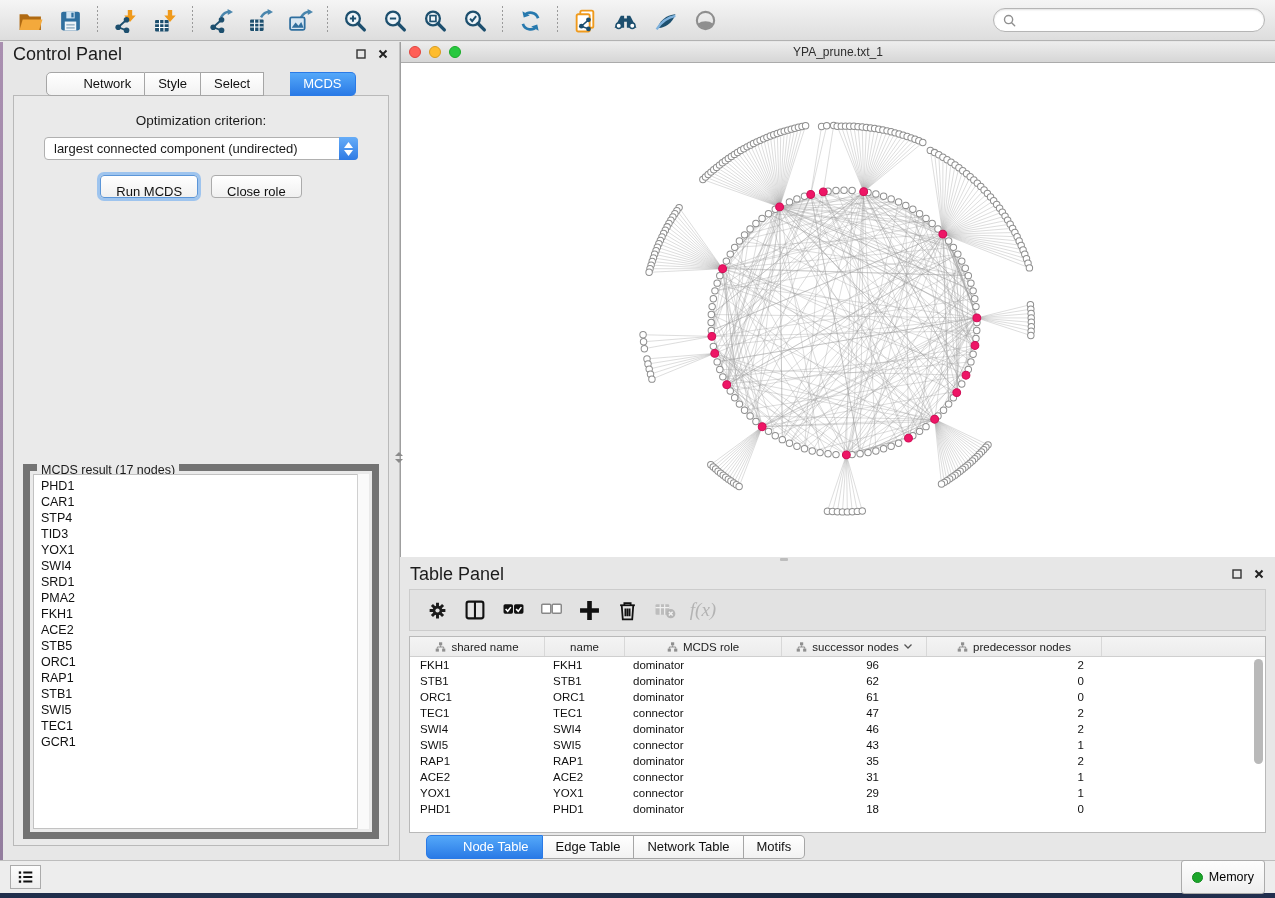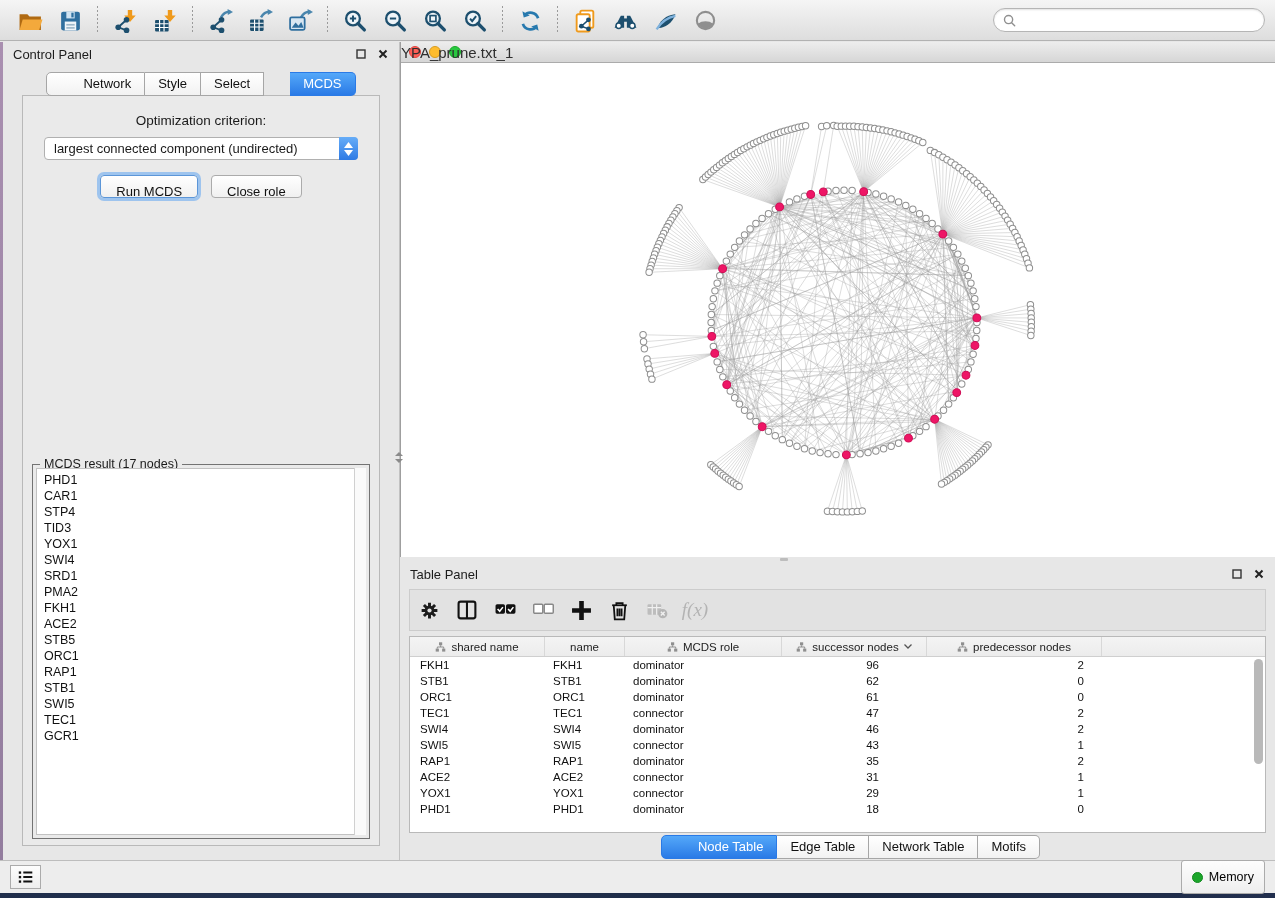--- a/index.html
+++ b/index.html
@@ -21,93 +21,93 @@
   .searchbox input { border:none; outline:none; flex:1; font-size:12px; background:transparent; }
 
   
   .content { position:absolute; top:42px; bottom:33px; left:0; right:0; display:flex; }
   .deskstrip { position:absolute; left:0; top:0; bottom:0; width:3px; background:linear-gradient(#a98fb0,#937d9e); }
 
   
   .cpanel { margin-left:3px; width:397px; display:flex; flex-direction:column; background:#e7e7e7;
             border-right:1px solid #c2c2c2; }
   .panel-titlebar { height:24px; display:flex; align-items:center; padding:0 10px; }
-  .panel-title { font-size:13px; color:#1c1c1c; }
+  .panel-title { font-size:18px; color:#1c1c1c; }
   .panel-ctls { margin-left:auto; display:flex; align-items:center; gap:10px; }
   .wicon { width:12px; height:12px; display:flex; align-items:center; justify-content:center; cursor:pointer; }
 
   .seg { display:inline-flex; }
   .seg-tab { background:linear-gradient(#ffffff,#f2f2f2); border:1px solid #a6a6a6; border-left:none;
              padding:3px 13px 4px; font-size:13px; color:#111; cursor:pointer; line-height:15px; }
   .seg-tab:first-child { border-left:1px solid #a6a6a6; border-radius:5px 0 0 5px;padding-left:36px; }
   .seg-tab:last-child { border-radius:0 5px 5px 0; }
   .seg-tab.active { background:linear-gradient(#54a8f9,#2a7ae6); color:#fff; border-color:#2a7ae6;margin-left:26px; }
   .cp-tabs-row { display:flex; justify-content:center; padding:6px 0 0; position:relative; z-index:2; }
 
-  .cp-content { margin:-1px 19px 14px; flex:1; border:1px solid #b9b9b9; background:#eaeaea; position:relative; }
+  .cp-content { margin:-1px 10px 14px; flex:1; border:1px solid #b9b9b9; background:#eaeaea; position:relative; }
   .opt-label { text-align:center; margin-top:17px; font-size:13.5px; }
   .select-row { display:flex; justify-content:center; margin-top:9px; }
   .select { display:flex; width:314px; height:23px; background:#fff; border:1px solid #b0b0b0; border-radius:4px; cursor:pointer; }
   .select .val { flex:1; font-size:13px; padding:3px 0 0 9px; white-space:nowrap; overflow:hidden; }
   .select .step { width:19px; margin:-1px -1px -1px 0; border-radius:0 4px 4px 0;
                   background:linear-gradient(#66adf8,#2e7ae4); display:flex; flex-direction:column;
                   align-items:center; justify-content:center; gap:2px; }
   .btn-row { display:flex; justify-content:center; gap:13px; margin-top:15px; }
   .pushbtn { background:linear-gradient(#ffffff,#f0f0f0); border:1px solid #ababab; border-radius:4px;
              height:23px; padding:8px 15px; font-size:13px; color:#111; cursor:pointer;
              font-family:"Liberation Sans","DejaVu Sans",sans-serif; }
   .pushbtn.focus { border-color:#5c96d8; box-shadow:0 0 0 3px rgba(94,164,240,.55); }
 
-  .mcds-box { position:absolute; left:9px; right:9px; top:368px; bottom:6px; border:1px solid #737373; }
+  .mcds-box { position:absolute; left:9px; right:9px; top:368px; bottom:6px; border:7px solid #737373; }
   .mcds-legend { position:absolute; top:-8px; left:7px; background:#eaeaea; padding:0 4px; font-size:12.5px; }
   .mcds-list { position:absolute; inset:3px; background:#fff; border:1px solid #c2c2c2; overflow:hidden;
                padding:3px 0 0 7px; }
   .mcds-item { font-size:12.5px; line-height:16px; color:#111; }
   .mcds-scroll { position:absolute; top:3px; bottom:3px; right:3px; width:12px; background:#fafafa; border-left:1px solid #d0d0d0; }
 
   
   .rightcol { flex:1; display:flex; flex-direction:column; min-width:0; }
   .netwin { height:515px; display:flex; flex-direction:column; border-left:1px solid #9f9f9f; }
   .net-titlebar { height:21px; background:linear-gradient(#ededed,#d6d6d6); border-bottom:1px solid #ababab;
                   display:flex; align-items:center; position:relative; }
   .lights { display:flex; gap:8px; margin-left:8px; }
   .light { width:12px; height:12px; border-radius:50%; }
   .light.red { background:#ff5f57; border:1px solid #e0443e; }
   .light.yellow { background:#febc2e; border:1px solid #d89c20; }
   .light.green { background:#28c840; border:1px solid #1aab29; }
-  .net-title { position:absolute; left:0; right:0; text-align:left; font-size:15px; color:#2e2e2e; }
+  .net-title { position:absolute; left:0; right:0; text-align:center; font-size:12px; color:#2e2e2e; }
   .net-canvas { flex:1; background:#fff; position:relative; }
   .net-canvas svg { position:absolute; inset:0; width:100%; height:100%; }
   .vsplit-arrows { position:absolute; left:-6px; top:385px; width:5px; height:22px; display:flex; flex-direction:column; gap:3px; }
   .vsplit-arrows i { width:0; height:0; border:4px solid transparent; }
   .vsplit-arrows .up { border-bottom-color:#8a8a8a; }
   .vsplit-arrows .dn { border-top-color:#8a8a8a; }
 
   .hsplit { height:5px; background:#e7e7e7; position:relative; }
   .hsplit .grip { position:absolute; left:380px; top:1px; width:8px; height:3px; background:#bdbdbd; border-radius:1px; }
 
   
   .tpanel { flex:1; display:flex; flex-direction:column; background:#e7e7e7; min-height:0; }
   .tp-toolbar { margin:3px 9px 0; height:42px; background:#e2e2e2; border:1px solid #cccccc;
-                display:flex; align-items:center; gap:0; }
+                display:flex; align-items:center; gap:0; padding-left:8px; }
   .tp-btn { width:38px; height:36px; display:flex; align-items:center; justify-content:center; background:none; border:none; cursor:pointer; }
   .fx-label { font-family:"Liberation Serif","DejaVu Serif",serif; font-style:italic; font-size:19px; color:#b3b3b3; }
 
   .tablewrap { margin:5px 9px 0; flex:1; background:#fff; border:1px solid #b9b9b9; position:relative; overflow:hidden; }
   .thead { display:flex; height:20px; background:linear-gradient(#f4f4f4,#ececec); border-bottom:1px solid #cfcfcf; }
   .th { display:flex; align-items:center; justify-content:center; gap:5px; font-size:11.5px; color:#222;
         border-right:1px solid #d8d8d8; overflow:hidden; }
   .trow { display:flex; height:16px; }
   .td { font-size:11.5px; color:#111; line-height:16px; white-space:nowrap; overflow:hidden; }
   .c0 { width:135px; } .c1 { width:80px; } .c2 { width:157px; } .c3 { width:145px; } .c4 { width:175px; } .cf { flex:1; border-right:none; }
   .td.c0 { padding-left:10px; } .td.c1 { padding-left:8px; } .td.c2 { padding-left:8px; }
   .td.c3 { text-align:right; padding-right:48px; } .td.c4 { text-align:right; padding-right:18px; }
   .tscroll { position:absolute; top:22px; right:2px; width:9px; height:105px; background:#b9b9b9; border-radius:5px; }
 
-  .tp-tabs-row { height:27px; display:flex; justify-content:center; align-items:center; }
+  .tp-tabs-row { height:27px; display:flex; justify-content:flex-start; align-items:center; }
 
   
   .statusbar { position:absolute; left:0; right:0; bottom:0; height:33px; background:#ededed;
                border-top:1px solid #bdbdbd; display:flex; align-items:center; padding:0 10px; }
   .sq-btn { width:31px; height:24px; background:linear-gradient(#fdfdfd,#eee); border:1px solid #ababab;
             display:flex; align-items:center; justify-content:center; cursor:pointer; }
   .mem-btn { margin-left:auto; height:24px; background:linear-gradient(#fdfdfd,#eee); border:1px solid #ababab;
              border-radius:3px; display:flex; align-items:center; gap:6px; padding:16px 10px; font-size:12.5px; cursor:pointer; }
   .mem-dot { width:11px; height:11px; border-radius:50%; background:#1ca62b; border:1px solid #128a1f; }
 </style>

